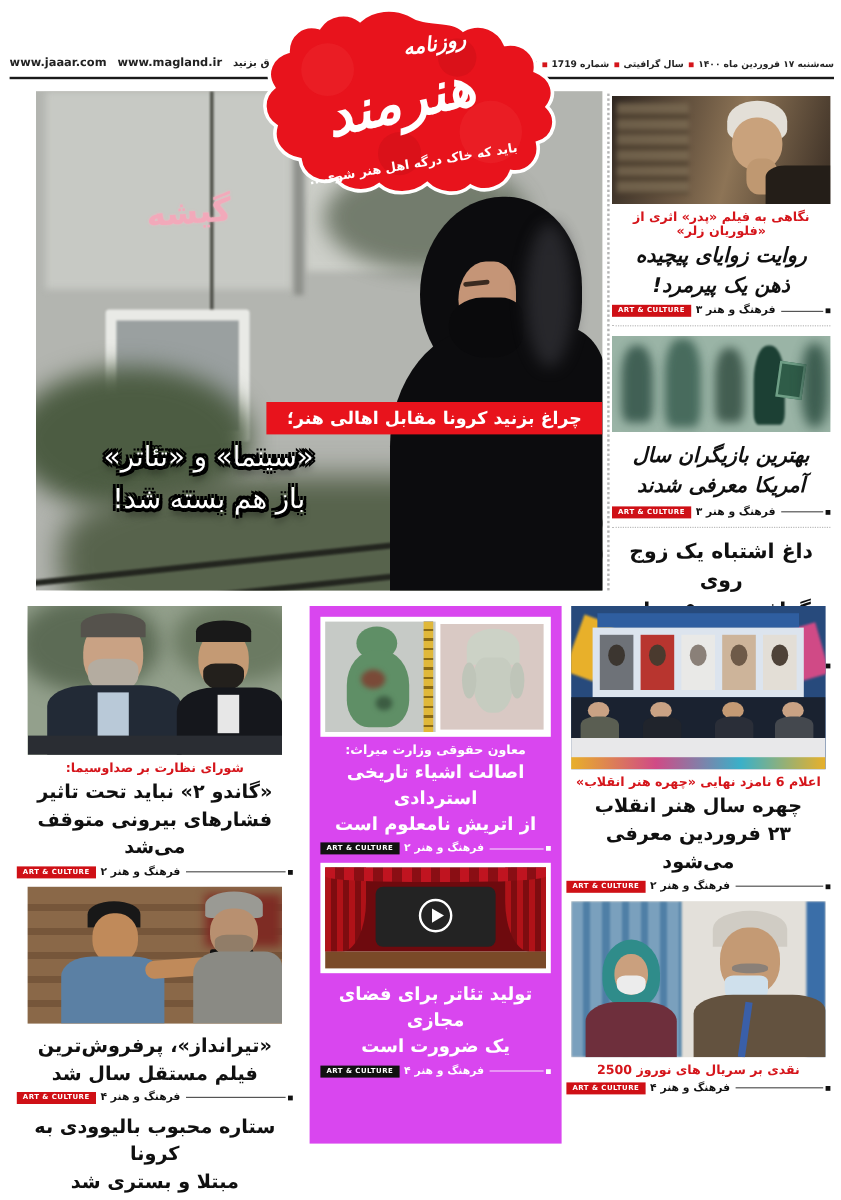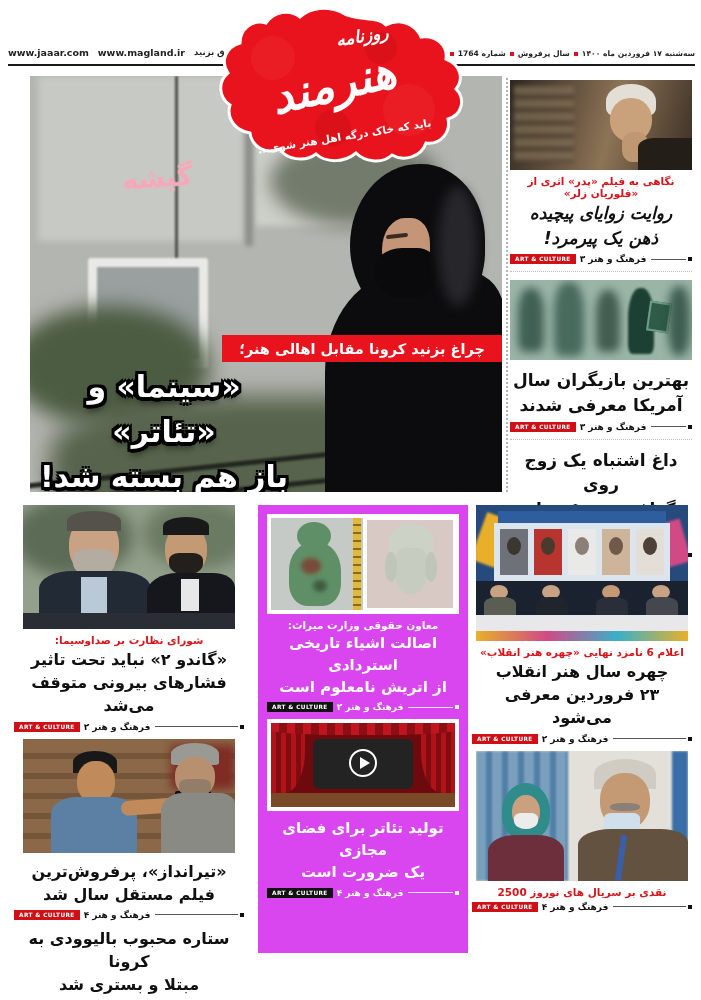--- a/index.html
+++ b/index.html
@@ -1,33 +1,33 @@
 <!DOCTYPE html>
 <html lang="fa"><head>
 <meta charset="utf-8">
 <style>
   html,body{margin:0;padding:0;background:#e9e9e9;}
   .page{position:relative;width:701px;height:1000px;background:#fff;overflow:hidden;
         font-family:"DejaVu Sans","Liberation Sans",sans-serif;}
   
-  .topbar-left{position:absolute;left:8px;top:47px;display:flex;gap:9px;font-size:9.5px;font-weight:bold;color:#222;}
+  .topbar-left{position:absolute;left:8px;top:47px;display:flex;align-items:center;gap:9px;font-size:9.5px;font-weight:bold;color:#222;}
   .promo{font-size:8.5px;color:#222;font-weight:bold;}
   .promo-hot{color:#d5151b;}
   .topbar-right{position:absolute;right:6px;top:49px;display:flex;direction:rtl;align-items:center;gap:4px;font-size:7.6px;font-weight:bold;color:#222;white-space:nowrap;}
   .sq{display:inline-block;width:4px;height:4px;background:#d5151b;}
   .toprule{position:absolute;left:8px;right:6px;top:64px;height:2px;background:#1a1a1a;}
   
   .masthead{position:absolute;left:213px;top:8px;width:256px;height:160px;z-index:9;}
   
   .ph{position:relative;overflow:hidden;}
   .lead{position:absolute;left:30px;top:76px;width:472px;height:416px;background:#b3b5b0;z-index:1;}
   .lead .shape{position:absolute;}
   .lead-sign{position:absolute;left:92px;top:86px;font-size:27px;font-weight:bold;color:#f2a9ba;transform:rotate(-4deg);letter-spacing:2px;text-shadow:0 0 2px rgba(255,180,195,.8);}
   .lead-kicker{position:absolute;left:192px;top:259px;width:280px;height:27px;background:#e8131c;color:#fff;font-weight:bold;font-size:14.5px;display:flex;align-items:center;justify-content:center;direction:rtl;}
-  .lead-head{position:absolute;left:8px;top:288px;width:252px;color:#fff;font-weight:bold;font-size:30px;line-height:1.5;text-align:center;white-space:pre-line;direction:rtl;
+  .lead-head{position:absolute;left:18px;top:288px;width:252px;color:#fff;font-weight:normal;font-size:23px;line-height:1.5;text-align:center;white-space:pre-line;direction:rtl;
      text-shadow:-3px -3px 0 #000,3px -3px 0 #000,-3px 3px 0 #000,3px 3px 0 #000,-3px 0 0 #000,3px 0 0 #000,0 -3px 0 #000,0 4px 0 #000,0 6px 6px rgba(0,0,0,.55);}
   .vdiv{position:absolute;left:506px;top:78px;height:414px;border-left:2px dotted #b5b5b5;}
   
   .col{position:absolute;direction:rtl;}
   .rail{left:510px;top:80px;width:182px;}
   .midL{left:14px;top:505px;width:230px;}
   .midC{left:258px;top:505px;width:210px;background:#d946ef;padding:9px 9px 10px;box-sizing:border-box;height:448px;}
   .midR{left:472px;top:505px;width:220px;}
   .kicker{color:#d5151b;font-weight:bold;font-size:10.5px;text-align:center;margin:5px 0 1px;}
   .headline{color:#101010;font-weight:bold;font-size:16px;line-height:1.45;text-align:center;white-space:pre-line;margin:2px 0 3px;}
@@ -52,23 +52,23 @@
 <div class="page">
 
   <div class="topbar-left">
     <span>www.jaaar.com</span>
     <span>www.magland.ir</span>
     <span class="promo" dir="rtl"><span class="promo-hot">هنرمند</span><span> را در دکه‌های الکترونیکی جار و مگلند ورق بزنید</span></span>
   </div>
   <div class="topbar-right">
     <span>سه‌شنبه ۱۷ فروردین ماه ۱۴۰۰</span>
       <i class="sq"></i>
-    <span>سال پرفروش</span>
-      <i class="sq"></i>
-    <span>شماره 1764</span>
+    <span>سال گرافیتی</span>
+      <i class="sq"></i>
+    <span>شماره 1719</span>
       <i class="sq"></i>
     <span>۴ صفحه</span>
       <i class="sq"></i>
     <span>۳۰۰۰ تومان</span>
       <i class="sq"></i>
     <span>ISSN 2008-0816</span>
   </div>
   <div class="toprule"></div>
 
   <div class="lead ph">
@@ -131,21 +131,21 @@
     </div>
     <div>
       <div class="ph" style="width:182px;height:80px;background:#9ab4a6;">
         <div class="shape" style="left:8px;top:8px;width:26px;height:64px;background:#23453a;border-radius:40% 40% 20% 20%;filter:blur(4px);opacity:.75;"></div>
         <div class="shape" style="left:44px;top:2px;width:30px;height:74px;background:#2c5345;border-radius:40% 40% 20% 20%;filter:blur(4px);opacity:.75;"></div>
         <div class="shape" style="left:86px;top:10px;width:24px;height:62px;background:#1f3a2e;border-radius:40% 40% 20% 20%;filter:blur(4px);opacity:.7;"></div>
         <div class="shape" style="left:118px;top:8px;width:26px;height:66px;background:#1c4034;border-radius:45% 45% 15% 15%;filter:blur(1px);"></div>
         <div class="shape" style="left:138px;top:22px;width:18px;height:26px;background:#2f5c48;border:2px solid #6f9e86;transform:rotate(8deg);"></div>
         <div class="shape" style="left:158px;top:6px;width:22px;height:70px;background:#27493c;border-radius:40%;filter:blur(5px);opacity:.8;"></div>
       </div>
-      <div class="headline" style="font-size:17px;margin-top:8px;">بهترین بازیگران سال
+      <div class="headline" style="font-size:17px;margin-top:8px;font-style:italic;">بهترین بازیگران سال
 آمریکا معرفی شدند</div>
       <div class="foot">
         <span class="foot-badge">ART &amp; CULTURE</span>
         <span class="foot-page">فرهنگ و هنر ۳</span>
         <span class="foot-rule"></span>
           <span class="foot-sq"></span>
       </div>
       <div class="sep"></div>
     </div>
     <div>

